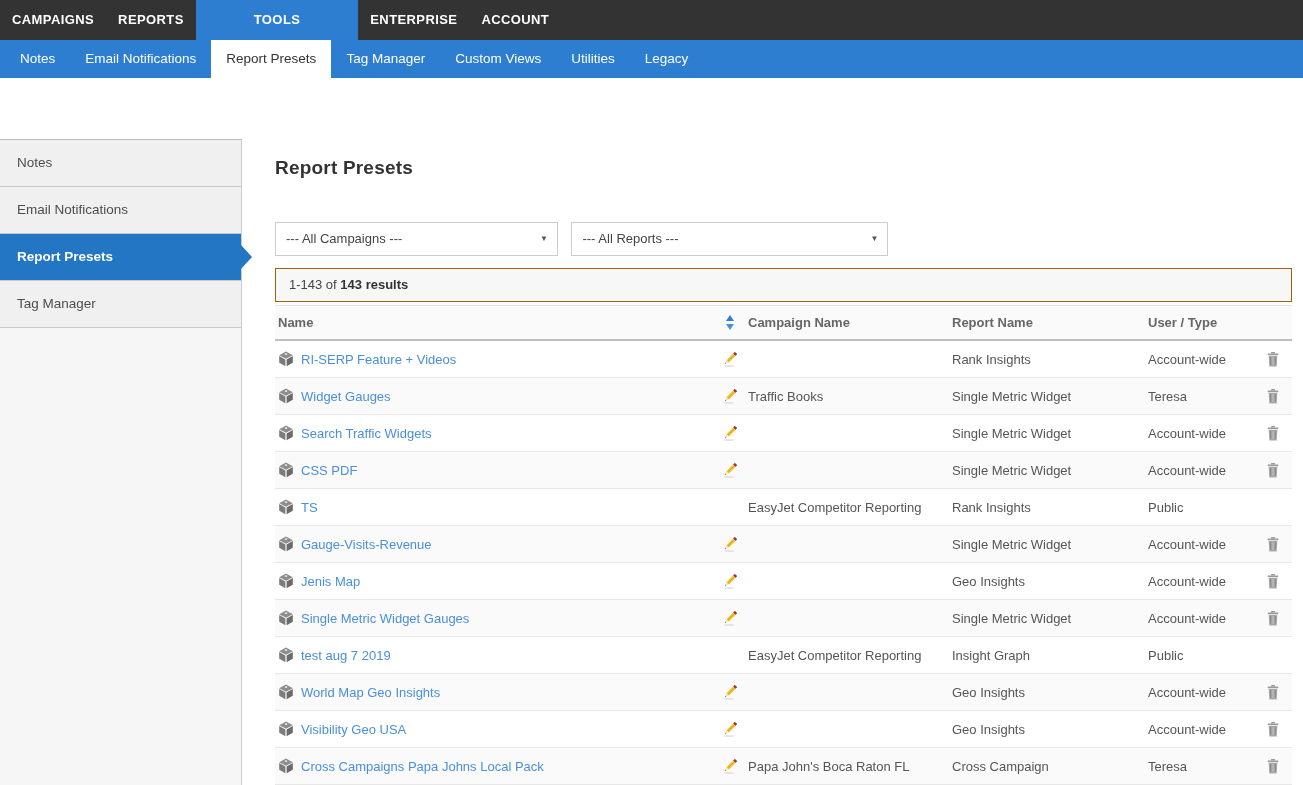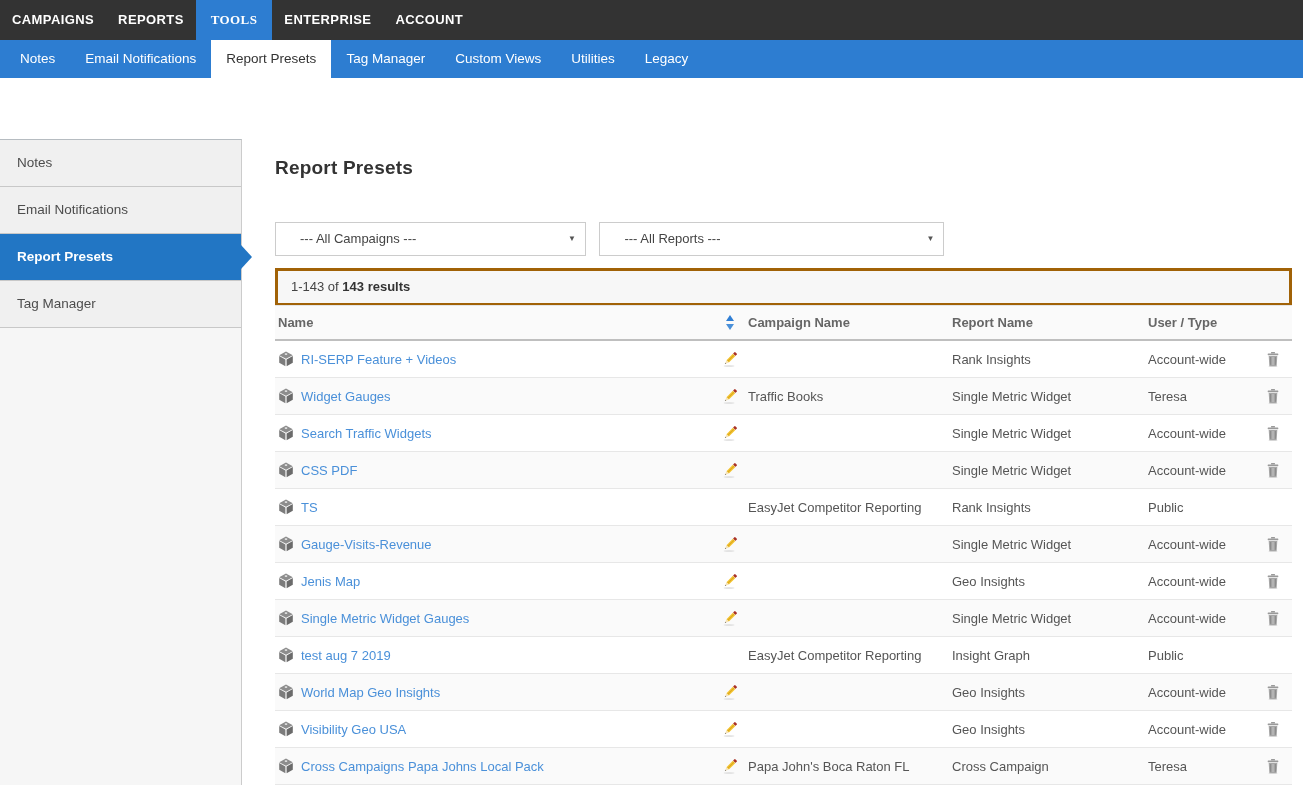--- a/index.html
+++ b/index.html
@@ -10,21 +10,21 @@
   }
   
   .topbar{
     position:absolute;top:0;left:0;right:0;height:40px;background:#333333;
     display:flex;align-items:stretch;z-index:5;
   }
   .tb-item{
     color:#fff;font-size:13px;font-weight:bold;letter-spacing:.4px;
     line-height:40px;padding:0 12px;cursor:pointer;white-space:nowrap;
   }
-  .tb-item.active{background:#2d7dd1;padding:0 15px;font-family:Liberation Serif, serif;}
+  .tb-item.active{background:#2d7dd1;padding:0 58px;}
   
   .subbar{
     position:absolute;top:40px;left:0;right:0;height:38px;background:#2d7dd1;
     display:flex;align-items:stretch;padding-left:5px;z-index:4;
   }
   .sb-item{
     color:#fff;font-size:13.5px;line-height:38px;padding:0 15px;
     cursor:pointer;white-space:nowrap;
   }
   .sb-item.active{background:#ffffff;color:#333;}
@@ -48,30 +48,30 @@
   
   .content{position:absolute;left:243px;top:139px;right:0;bottom:0;background:#fff;}
   .page-title{
     position:absolute;top:18px;left:32px;margin:0;
     font-size:19px;font-weight:bold;color:#333;letter-spacing:.2px;
   }
   .filters{position:absolute;top:83px;left:32px;height:34px;}
   .sel{
     display:inline-block;vertical-align:top;height:32px;line-height:32px;
     border:1px solid #cccccc;background:#fff;font-size:13px;color:#444;
-    padding:0 24px;box-sizing:content-box;position:relative;cursor:pointer;
+    padding:0 10px;box-sizing:content-box;position:relative;cursor:pointer;
   }
   .sel-campaigns{width:261px;}
   .sel-reports{width:295px;margin-left:9px;}
   .sel .sel-arrow{
     position:absolute;right:9px;top:0;font-size:8px;color:#555;line-height:32px;
   }
   .results-bar{
     position:absolute;top:129px;left:32px;right:11px;height:32px;line-height:32px;
-    background:#f7f7f7;border:3px solid #a16207;padding-left:13px;
+    background:#f7f7f7;border:1px solid #a16207;padding-left:13px;
     font-size:13px;color:#444;box-sizing:content-box;
   }
   .results-bar b{color:#333;}
   
   .ptable{position:absolute;top:166px;left:32px;right:11px;}
   .thead{
     display:flex;align-items:center;height:33px;background:#fafafa;
     border-top:1px solid #e5e5e5;border-bottom:2px solid #bfbfbf;
     color:#666;font-size:13px;font-weight:bold;
   }

